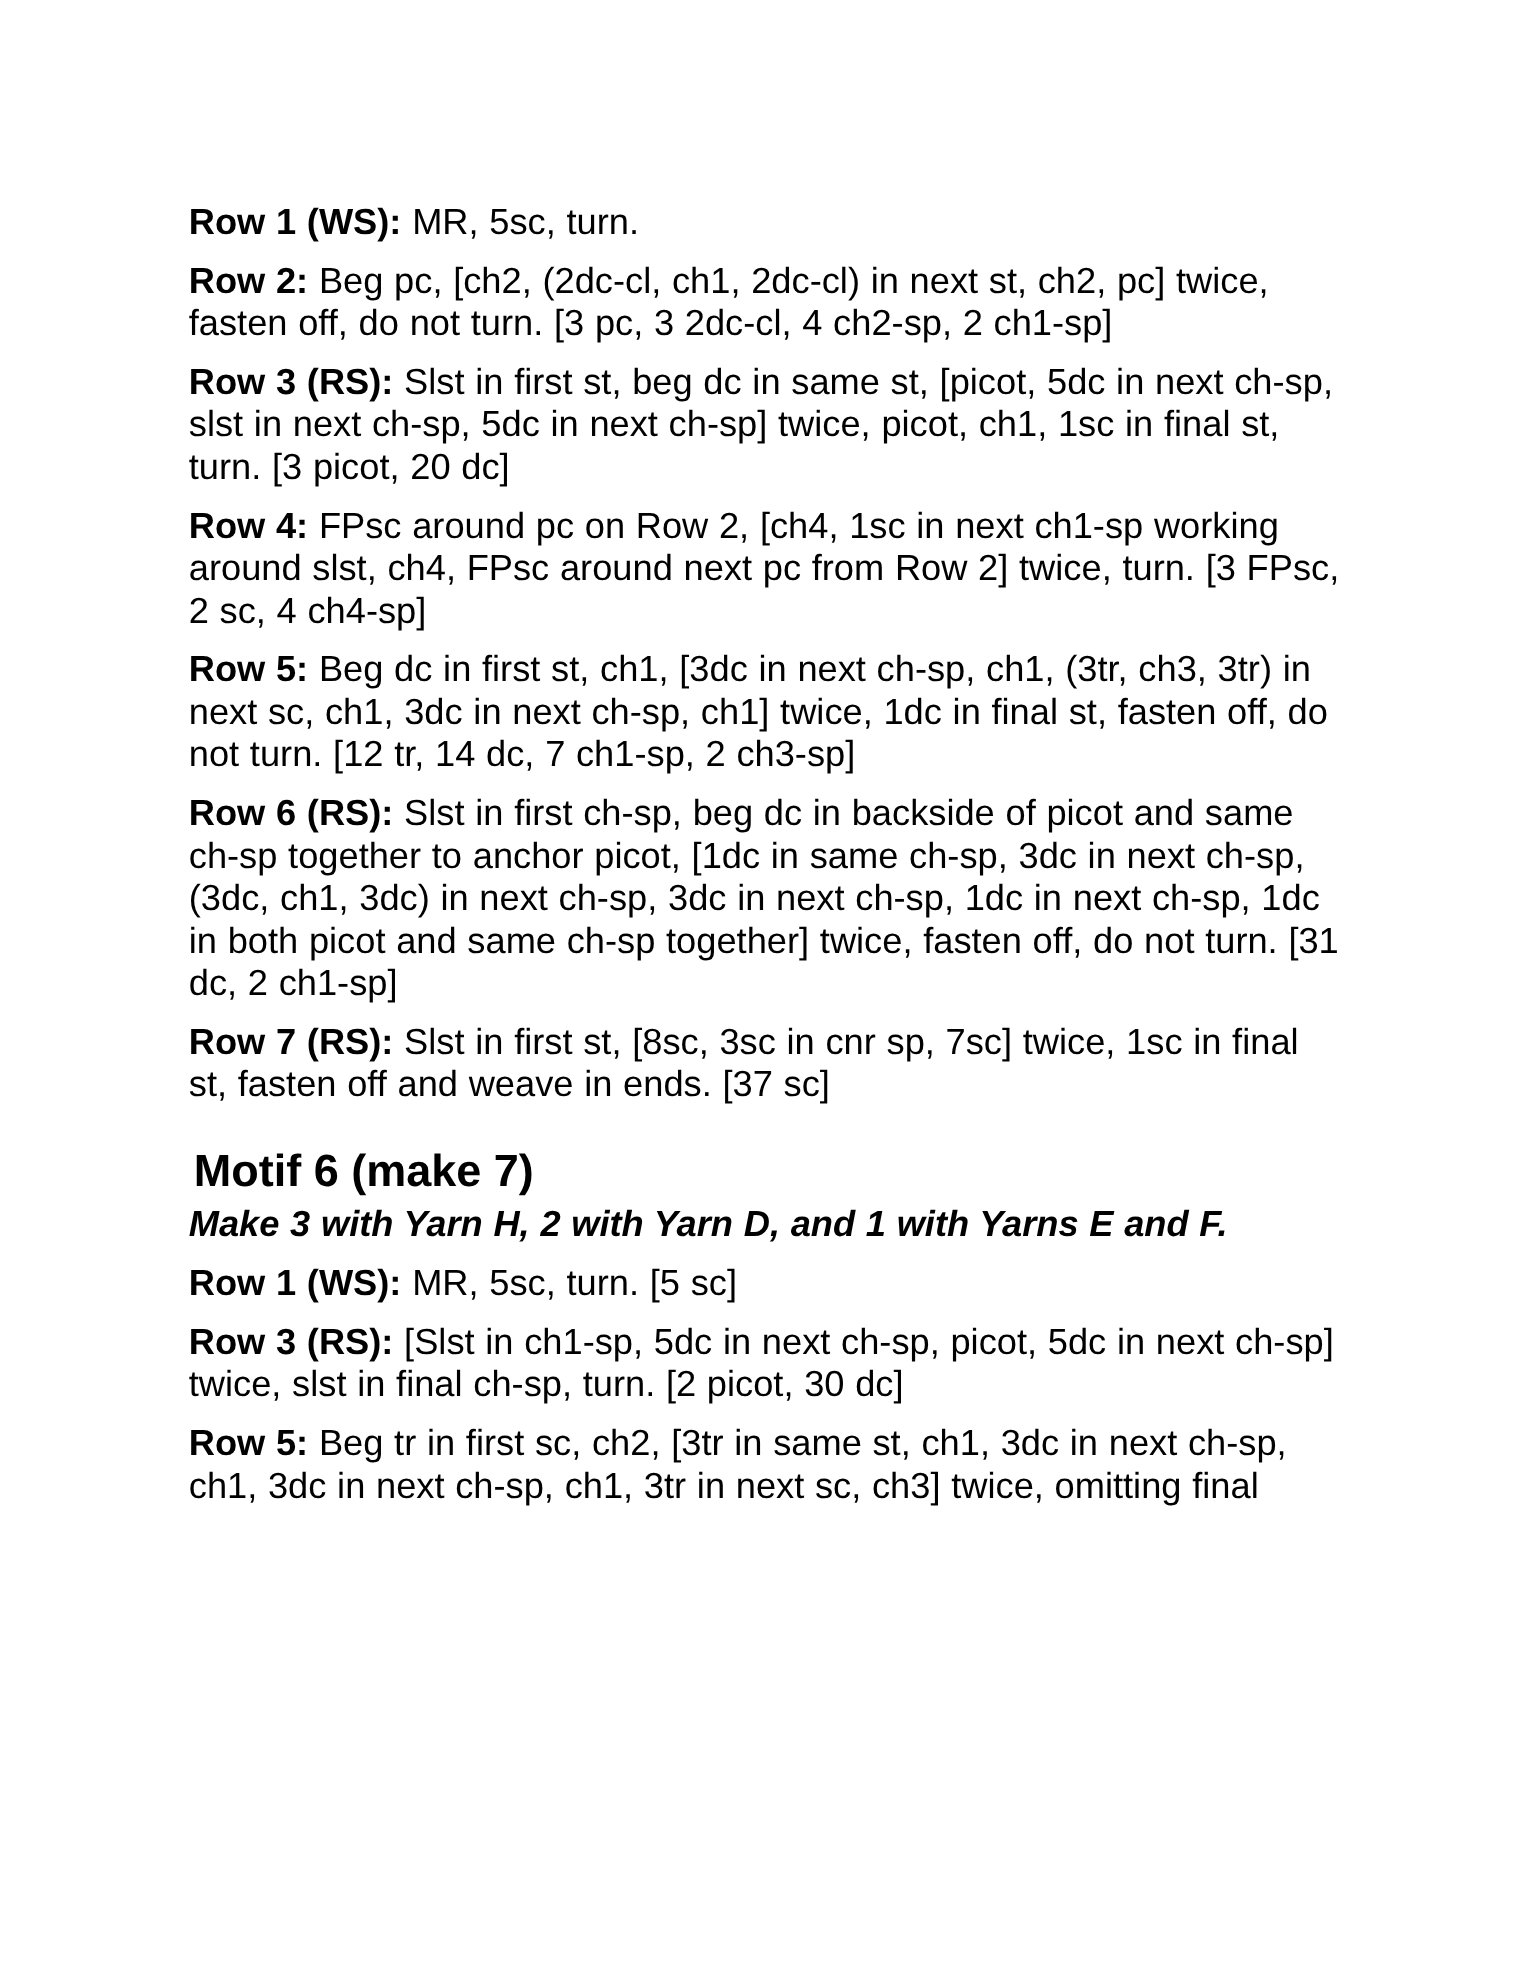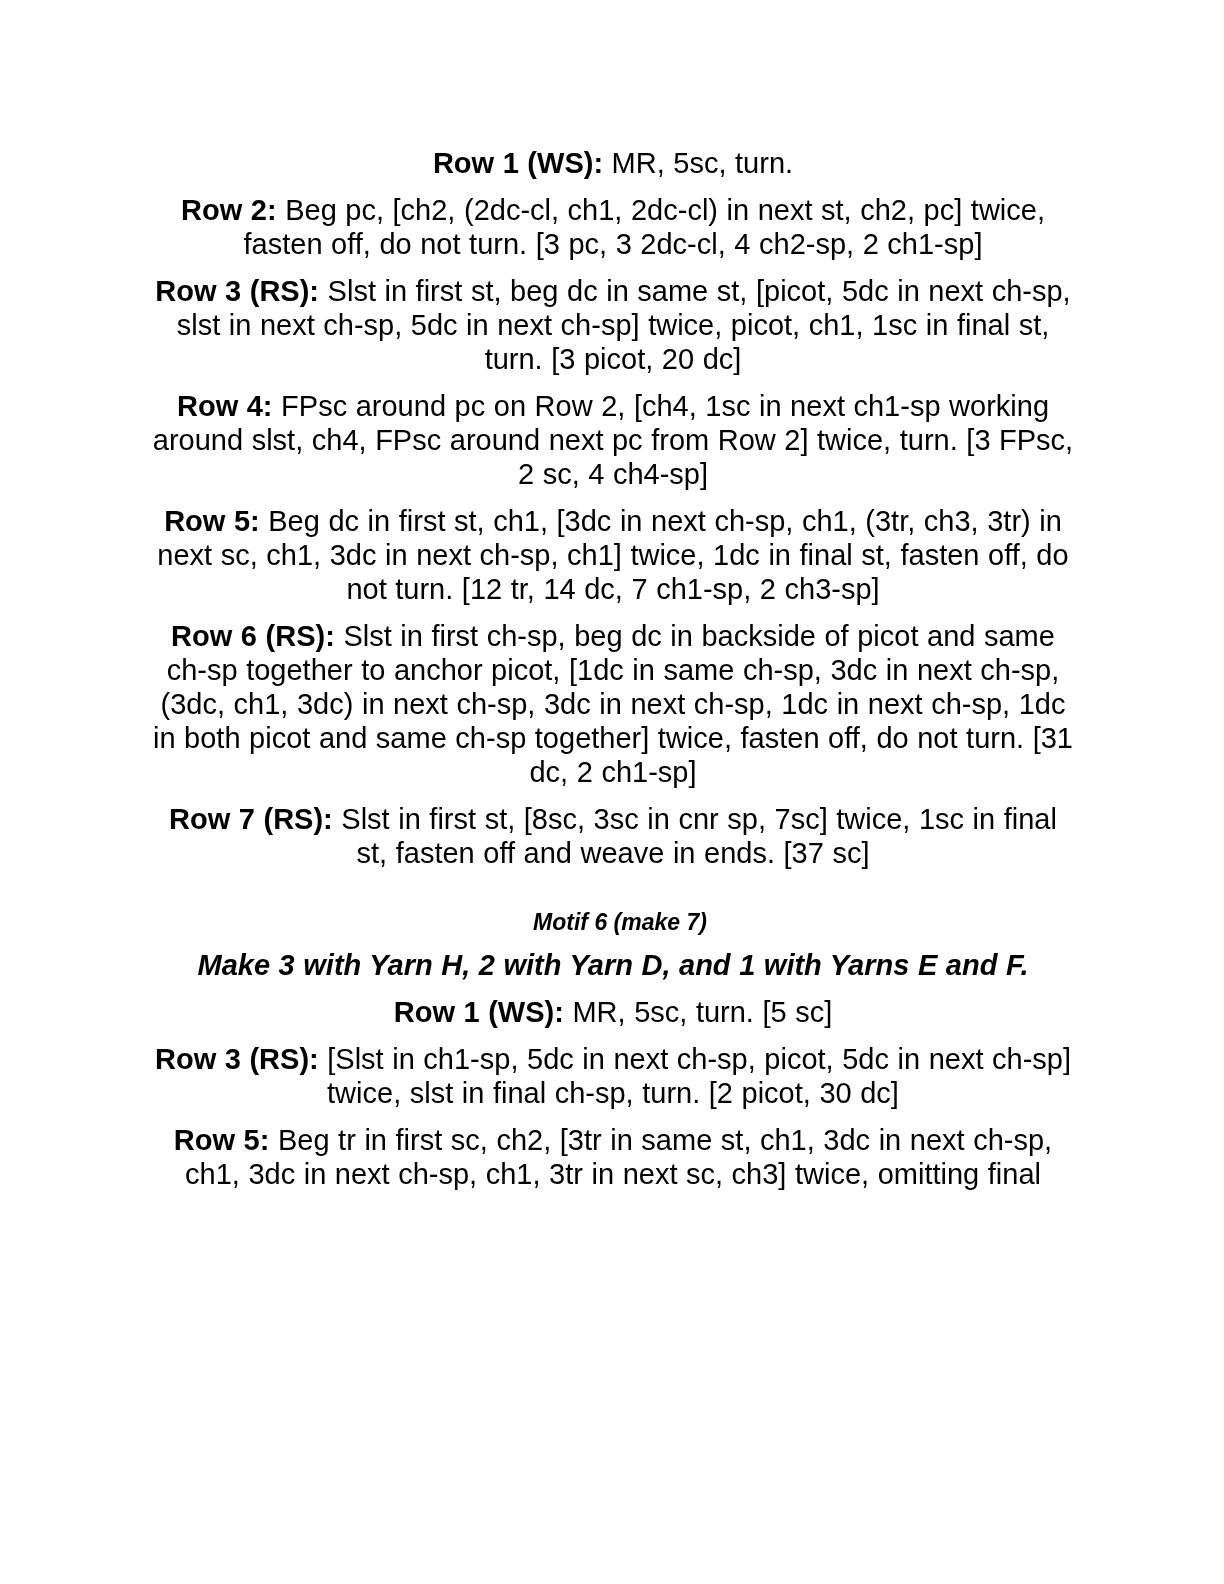--- a/index.html
+++ b/index.html
@@ -12,39 +12,37 @@
     width: 1224px;
     height: 1584px;
     background: #ffffff;
     overflow: hidden;
     font-family: "Liberation Sans", "DejaVu Sans", sans-serif;
     color: #000000;
   }
   .content {
     position: absolute;
     left: 151px;
-    top: 146px;
+    top: 161px;
     width: 924px;
-    text-align: center;
   }
   p.row {
     font-size: 29px;
     line-height: 34px;
     margin: 0 0 13px 0;
     word-spacing: 0.5px;
   }
   p.row .lbl {
     font-weight: 700;
   }
   h2.section-heading {
-    font-size: 23px;
+    font-size: 36px;
     line-height: 40px;
     font-weight: 700;
-    margin: 32px 0 6px 14px;
-    font-style: italic;
+    margin: 32px 0 6px 4px;
   }
   p.note {
     font-size: 29px;
     line-height: 34px;
     font-style: italic;
     margin: 0 0 13px 0;
     word-spacing: 0.5px;
     font-weight: bold;
   }
 </style>

